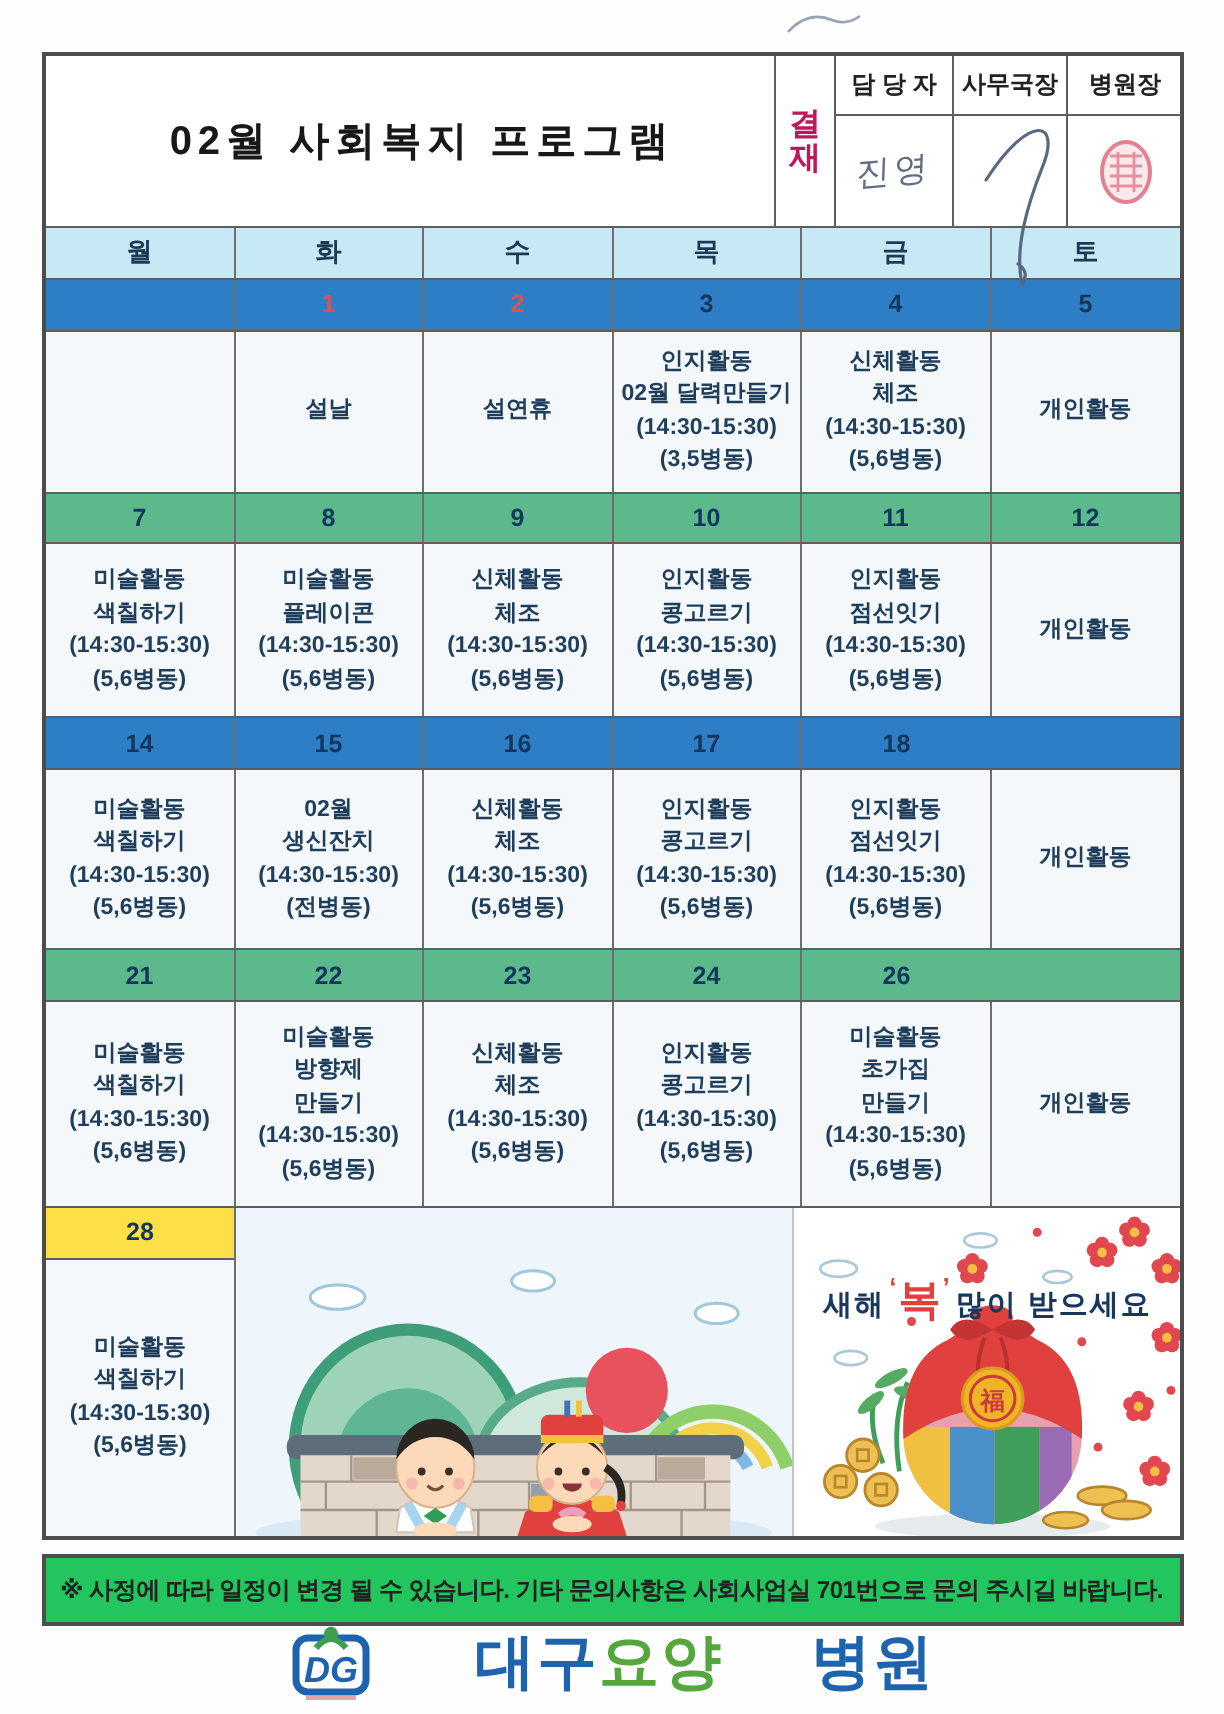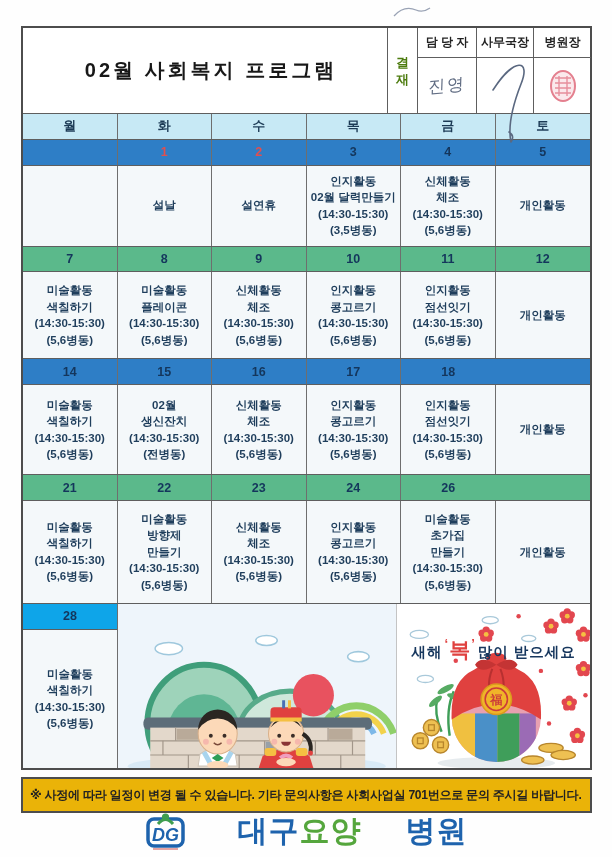--- a/index.html
+++ b/index.html
@@ -11,22 +11,22 @@
   .sheet { position:absolute; left:21px; top:26px; width:571px; height:744px;
            border:2px solid #4d4d4d; background:#fff; display:flex; flex-direction:column; }
 
   
   .header-row { height:87px; display:flex; border-bottom:1px solid #5e5e5e; }
   .title-area { flex:1; display:flex; align-items:center; justify-content:center;padding-left:12px; }
   .main-title { font-size:20px; font-weight:bold; letter-spacing:3px; color:#181818; }
   .approval { width:203px; border-left:1px solid #5e5e5e; display:grid;
               grid-template-columns:30px 59px 57px 57px; grid-template-rows:30px 1fr; }
   .approval-label { grid-row:1 / 3; border-right:1px solid #5e5e5e; display:flex;
-                    align-items:center; justify-content:center; font-size:13px; font-weight:bold;
-                    color:#4d7c0f; width:30px; line-height:17px; word-break:break-all; text-align:left;
+                    align-items:center; justify-content:center; font-size:16px; font-weight:bold;
+                    color:#be185d; width:30px; line-height:17px; word-break:break-all; text-align:left;
                     padding:0 8px; }
   .appr-head { border-right:1px solid #5e5e5e; border-bottom:1px solid #5e5e5e;
                display:flex; align-items:center; justify-content:center; font-size:12px;
                font-weight:bold; color:#222; }
   .appr-head.last, .appr-sig.last { border-right:none; }
   .appr-sig { border-right:1px solid #5e5e5e; position:relative; overflow:visible;
               display:flex; align-items:center; justify-content:center; }
   .sig-hand { font-size:17px; color:#46546e; transform:rotate(-5deg) skewX(-7deg);
               letter-spacing:2px; opacity:.85; }
   .sig-swoosh { position:absolute; top:-4px; left:4px; overflow:visible; z-index:5; }
@@ -48,37 +48,37 @@
   .date-cell.holiday { color:#e14f4f; }
   .content-row { border-bottom:1px solid #5e5e5e; background:#f4f8fa; }
   .sched-cell { display:flex; flex-direction:column; align-items:center; justify-content:center;
                 padding:3px 1px; }
   .cell-line { font-size:11.5px; line-height:16.5px; font-weight:600; color:#1f3e5c;
                text-align:center; white-space:nowrap; }
 
   
   .week5 { flex:1; display:flex; }
   .w5-left { width:95px; border-right:1px solid #6e6e6e; display:flex; flex-direction:column; }
-  .w5-left .date-bar5 { height:26px; background:#0ea5e9; border-bottom:1px solid #5e5e5e;
+  .w5-left .date-bar5 { height:26px; background:#fde047; border-bottom:1px solid #5e5e5e;
                         display:flex; align-items:center; justify-content:center;
                         font-size:12.5px; font-weight:bold; color:#14365c; }
   .w5-left .sched-cell { flex:1; }
   .illus-wrap { flex:1; display:flex; background:#fff; }
   .panel-a { width:59%; position:relative; }
   .panel-b { flex:1; border-left:1px solid #c4c4c4; position:relative; background:#fff; }
   .panel-a svg, .panel-b svg { display:block; width:100%; height:100%; }
   .greet { position:absolute; top:32px; left:0; right:0; text-align:center; font-weight:bold;
            color:#17375e; font-size:14.5px; letter-spacing:1px; white-space:nowrap; }
   .greet .bok { color:#e0413f; font-size:21px; margin:0 2px; font-weight:bold; }
   .greet .bok::before { content:"‘"; font-size:13px; vertical-align:9px; }
   .greet .bok::after  { content:"’"; font-size:13px; vertical-align:9px; }
 
   
   .note-box { position:absolute; left:21px; top:777px; width:571px; height:29px;
-              border:2px solid #4d4d4d; background:#eab308; display:flex; align-items:center;
+              border:2px solid #4d4d4d; background:#22c55e; display:flex; align-items:center;
               padding:16px 7px; }
   .note-text { font-size:12.1px; font-weight:600; color:#222; letter-spacing:-.3px;
                white-space:nowrap; }
 
   
   .logo-row { position:absolute; top:810px; left:0; width:100%; display:flex;
               align-items:flex-end; justify-content:center; gap:7px; }
   .logo-text { font-size:30px; font-weight:bold; letter-spacing:1px; }
   .lg-blue { color:#1e63ad;padding-left:44px; }
   .lg-green { color:#55a63d; }

